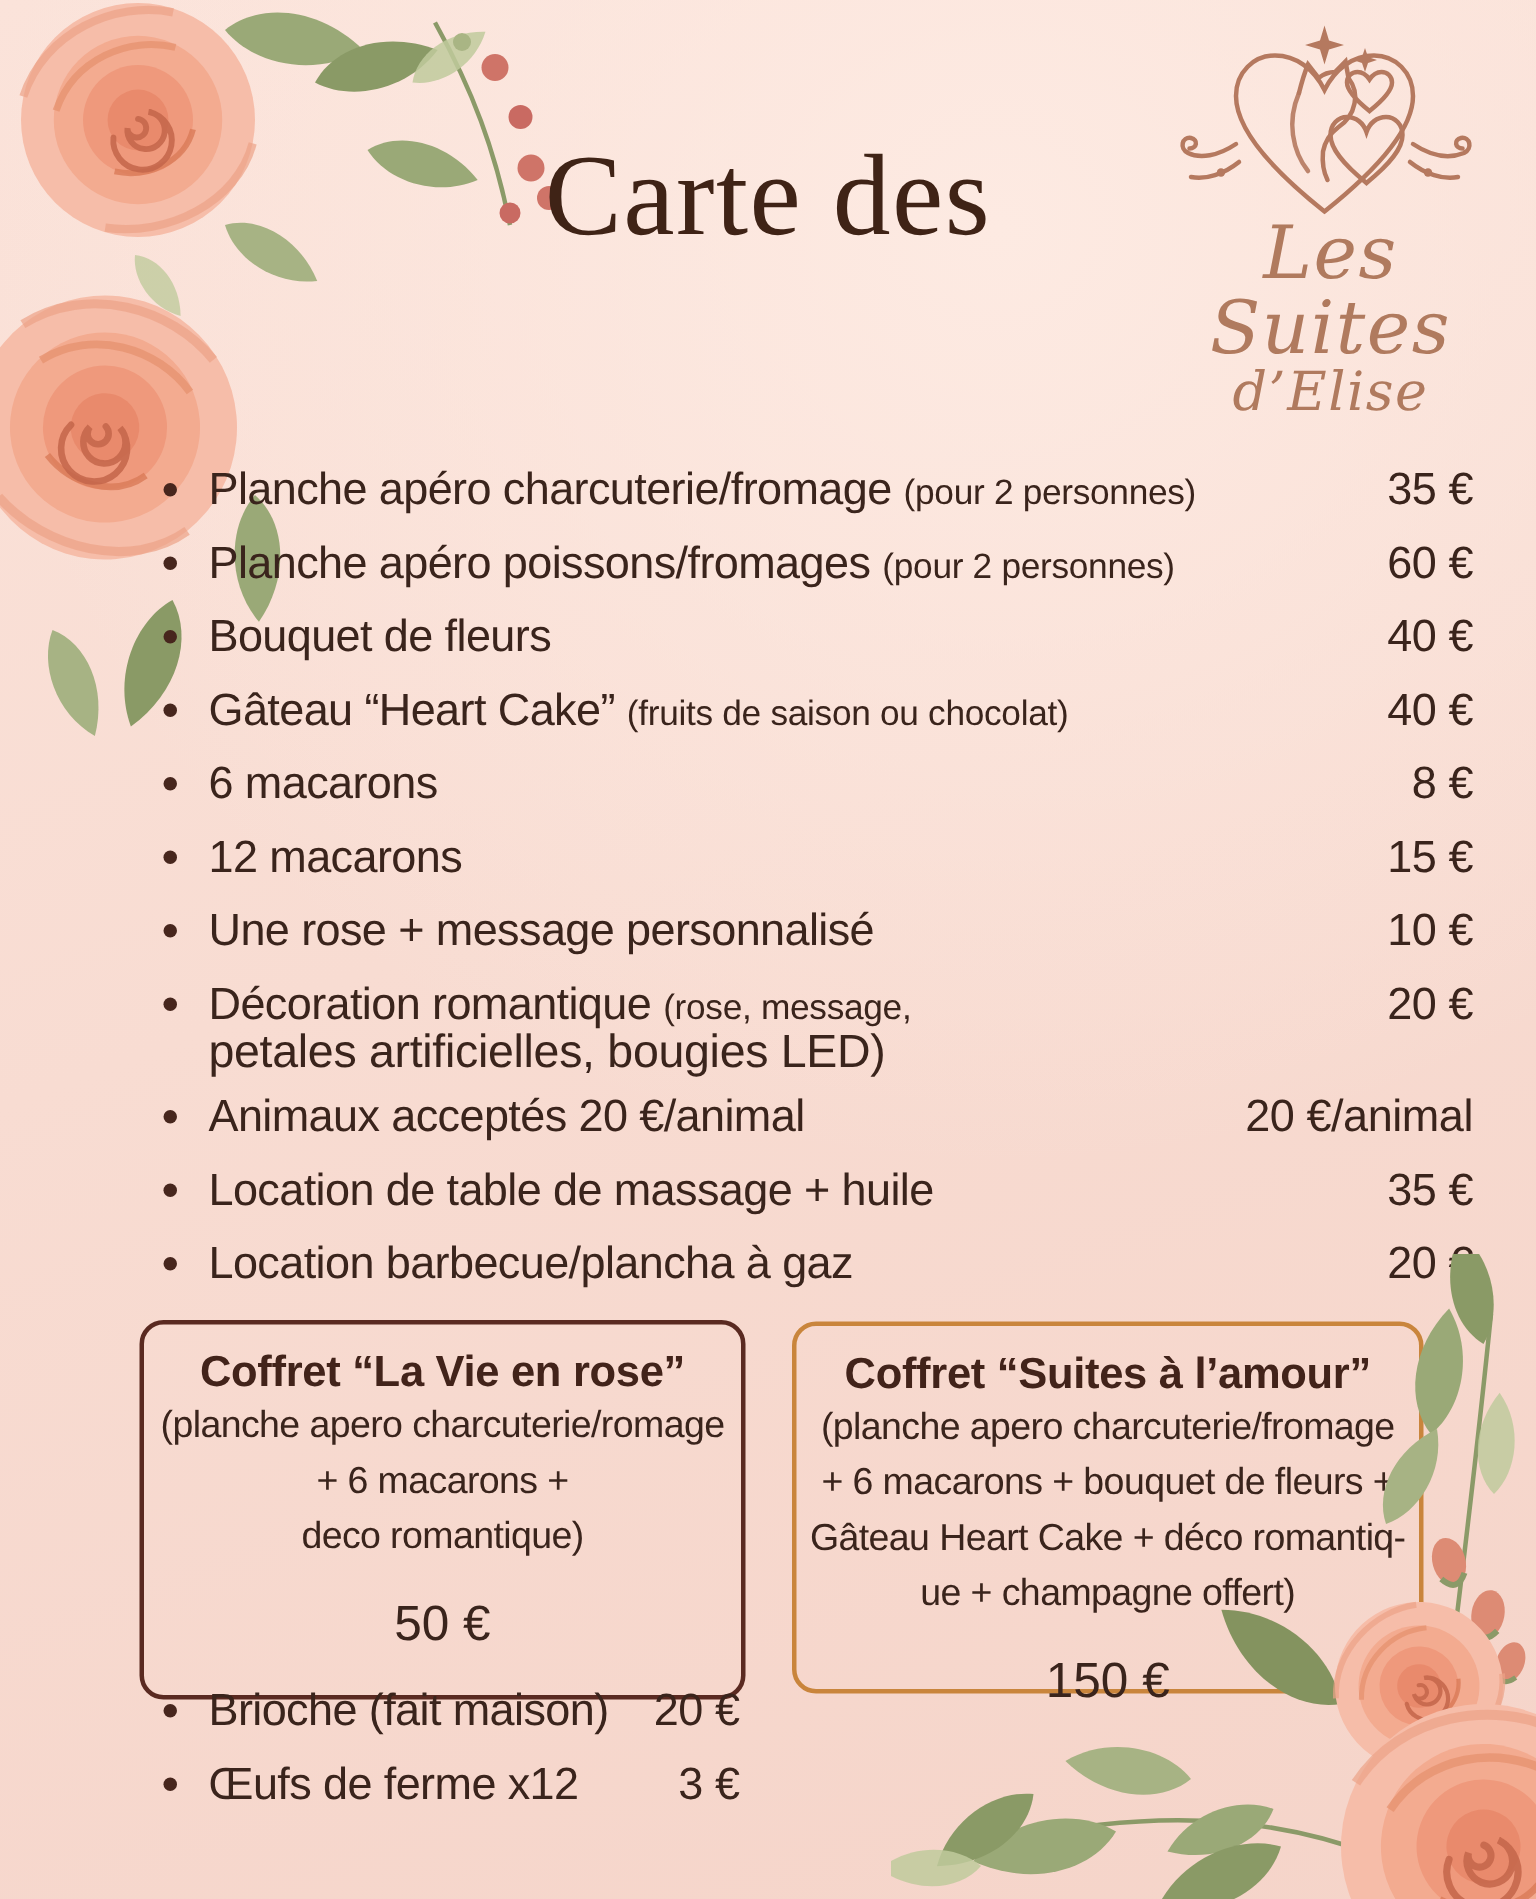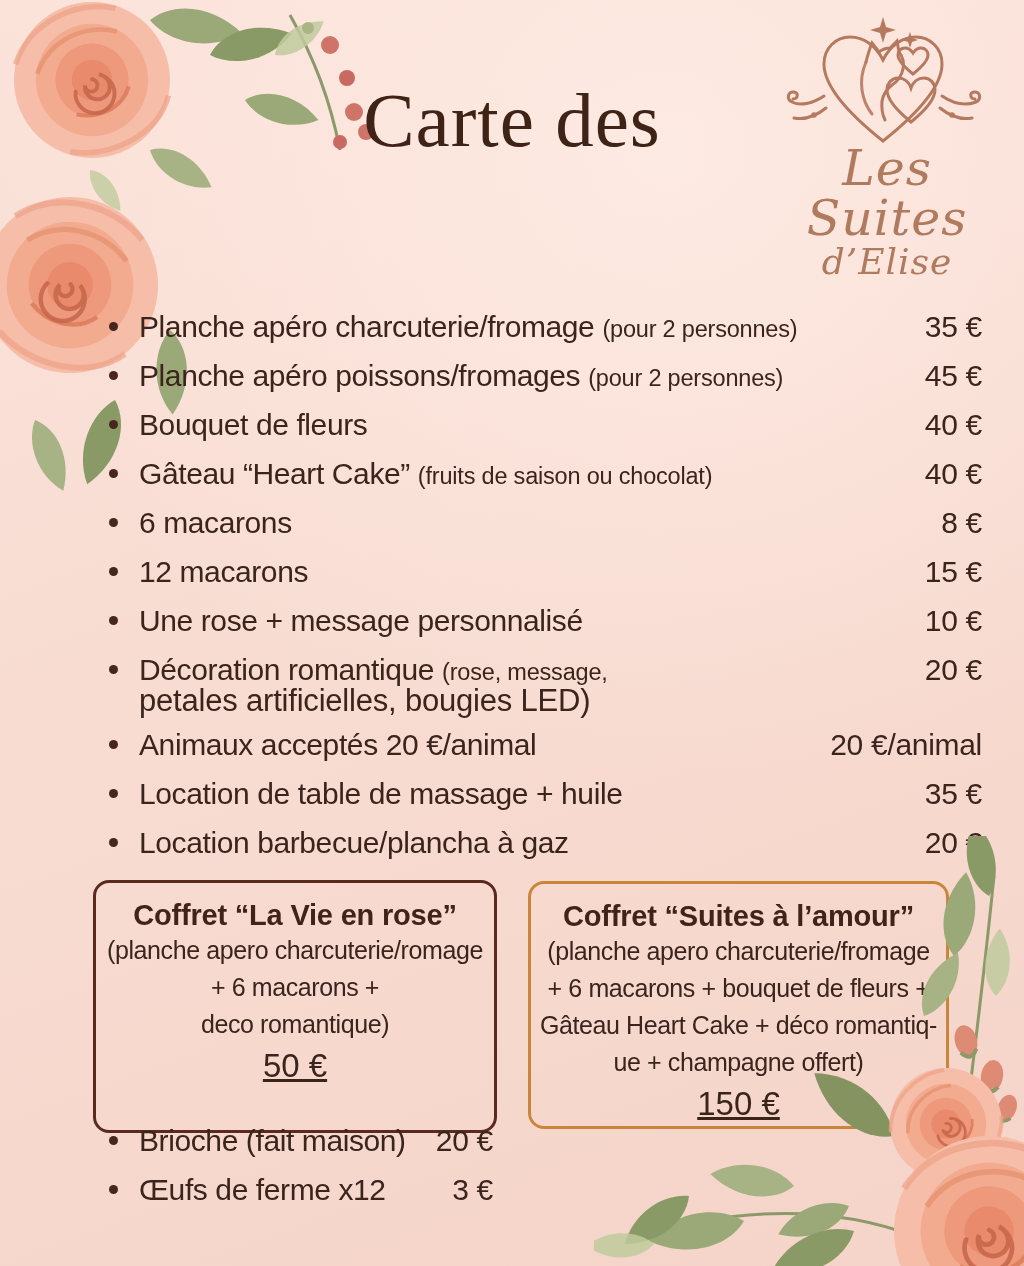--- a/index.html
+++ b/index.html
@@ -9,21 +9,21 @@
       radial-gradient(120% 90% at 65% 12%, #fdeae2 0%, rgba(253,234,226,0) 55%),
       linear-gradient(160deg, #fbe3da 0%, #f8dcd2 45%, #f5d4c9 100%);
     font-family:"Liberation Sans", sans-serif;
     color:#3a241c;
   }
   .dec{position:absolute;pointer-events:none;}
   .dec-tl{top:0;left:0;z-index:1;}
   .dec-br{bottom:0;right:0;z-index:3;}
 
   .page-title{
-    position:absolute;top:78px;left:0;width:100%;
+    position:absolute;top:88px;left:0;width:100%;
     text-align:center;z-index:2;
     font-family:"Liberation Serif", serif;
     font-size:77px;line-height:1.1;color:#3f2316;letter-spacing:1px;
   }
 
   .logo{position:absolute;top:16px;right:22px;width:230px;z-index:2;text-align:center;color:#b07a5e;}
   .logo svg{display:block;margin:0 auto;}
   .logo-text{
     font-family:"DejaVu Serif", serif;font-style:italic;
     line-height:1.02;letter-spacing:1px;margin-top:-6px;
@@ -41,21 +41,21 @@
 
   .coffret{
     position:absolute;z-index:2;box-sizing:border-box;
     border-radius:16px;text-align:center;padding-top:16px;
   }
   .coffret-1{left:93px;top:880px;width:404px;height:253px;border:3px solid #5a2a21;}
   .coffret-2{left:528px;top:881px;width:421px;height:248px;border:3px solid #c9853c;}
   .coffret .c-title{font-size:29px;font-weight:bold;letter-spacing:-0.2px;color:#42231a;}
   .coffret .c-line{font-size:25px;line-height:37px;letter-spacing:-0.4px;white-space:nowrap;}
   .coffret .c-line:first-of-type{margin-top:5px;}
-  .coffret .c-price{font-size:33px;margin-top:4px;letter-spacing:0;text-decoration:underline;}
+  .coffret .c-price{font-size:33px;margin-top:20px;letter-spacing:0;}
 
   .extras{position:absolute;left:100px;top:1116px;width:393px;z-index:2;}
   .extras .row{min-height:49px;}
 </style>
 </head>
 <body>
 
 <svg class="dec dec-tl" width="420" height="500" viewBox="0 0 420 500">
   <defs>
     <g id="rose">
@@ -154,21 +154,21 @@
 
 <div class="menu">
   <div class="row">
     <span class="bullet"></span>
     <span class="itext"><span>Planche apéro charcuterie/fromage</span><span class="note">(pour 2 personnes)</span></span>
     <span class="price">35 €</span>
   </div>
   <div class="row">
     <span class="bullet"></span>
     <span class="itext"><span>Planche apéro poissons/fromages</span><span class="note">(pour 2 personnes)</span></span>
-    <span class="price">45 €</span>
+    <span class="price">60 €</span>
   </div>
   <div class="row">
     <span class="bullet"></span>
     <span class="itext"><span>Bouquet de fleurs</span></span>
     <span class="price">40 €</span>
   </div>
   <div class="row">
     <span class="bullet"></span>
     <span class="itext"><span>Gâteau “Heart Cake”</span><span class="note">(fruits de saison ou chocolat)</span></span>
     <span class="price">40 €</span>

